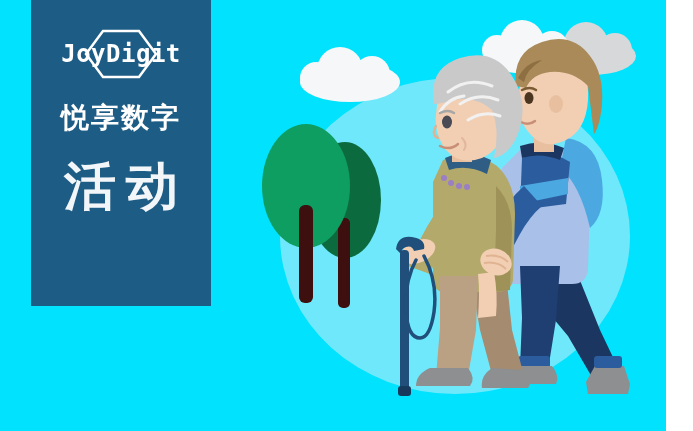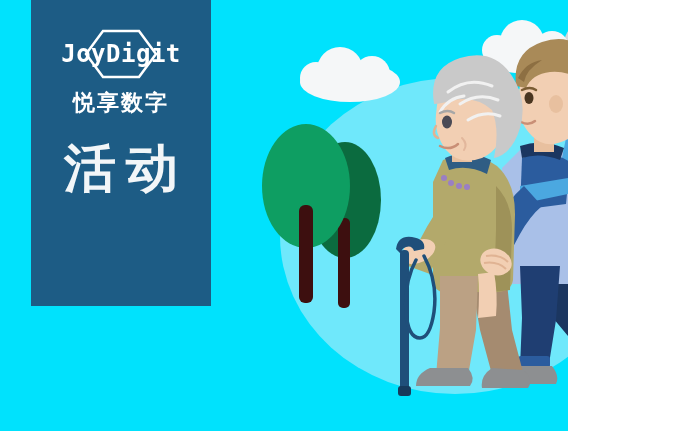--- a/index.html
+++ b/index.html
@@ -2,21 +2,21 @@
 <html><head>
 <meta charset="utf-8">
 <style>
   html, body {
     margin: 0;
     padding: 0;
     background: #ffffff;
   }
   #stage {
     position: relative;
-    width: 568px;
+    width: 666px;
     height: 431px;
     overflow: hidden;
     font-family: "Liberation Sans", sans-serif;
     background: #a16207;
   }
   .bg-cyan {
     position: absolute;
     inset: 0;
     background: #00e2fd;
   }
@@ -54,22 +54,22 @@
     font-family: "DejaVu Sans Mono", "Liberation Mono", monospace;
     font-size: 24px;
     font-weight: bold;
     color: #ffffff;
     letter-spacing: 0.5px;
     line-height: 1;
     white-space: nowrap;
     z-index: 2;
   }
   .brand-cn {
-    margin-top: 12px;
-    font-size: 22px;
+    margin-top: 24px;
+    font-size: 28px;
     font-weight: bold;
     color: #ffffff;
     letter-spacing: 2px;
     line-height: 1;
   }
   .title-block {
     margin-top: 26px;
     display: flex;
     flex-direction: column;
     align-items: center;

